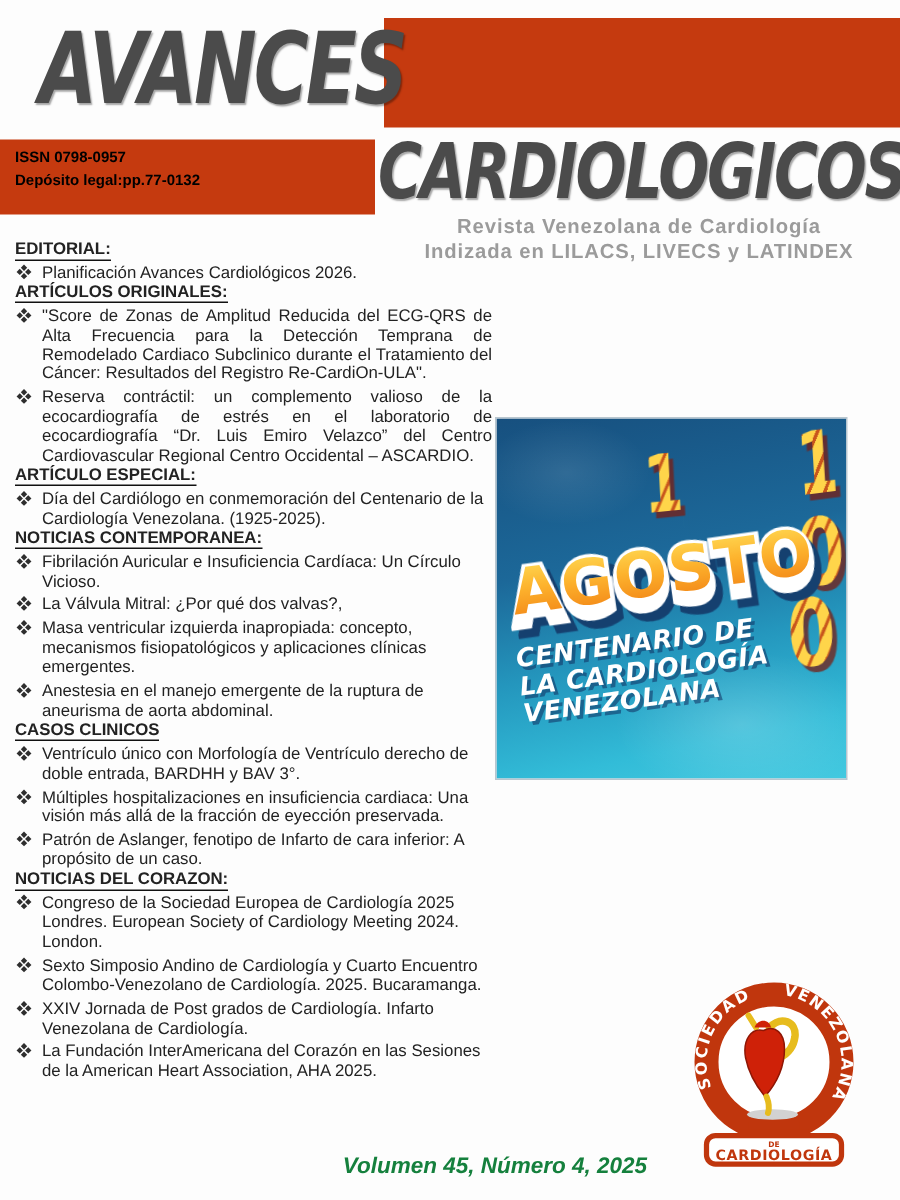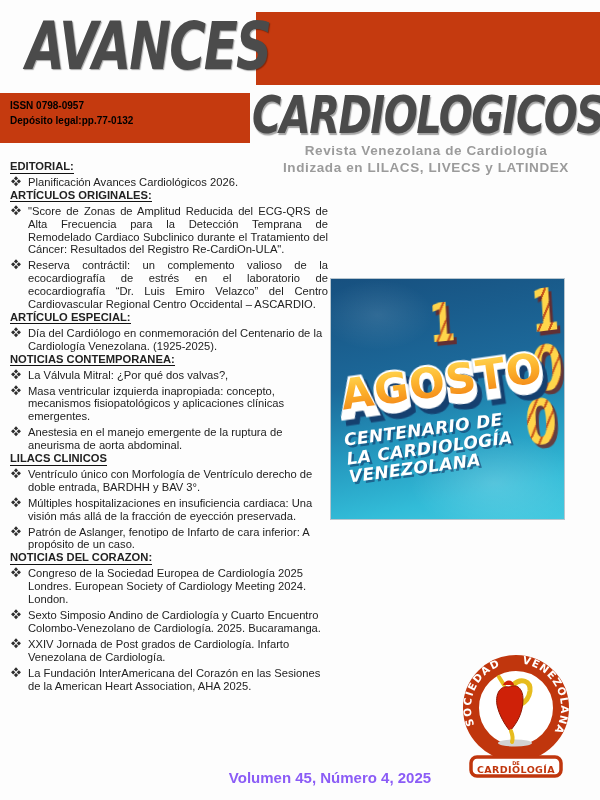--- a/index.html
+++ b/index.html
@@ -58,21 +58,21 @@
   .agosto-fill{position:relative;color:#f68b1f;
       background:linear-gradient(180deg,#ffe05a 0%,#fdb32d 45%,#f07d12 100%);
       -webkit-background-clip:text;background-clip:text;-webkit-text-fill-color:transparent;}
   .caption{position:absolute;left:12px;top:152px;transform:rotate(-7.5deg);transform-origin:0 0;z-index:4;}
   .caption div{font:italic 900 17px "DejaVu Sans",sans-serif;color:#fff;letter-spacing:.4px;
       line-height:18.5px;text-shadow:2px 2.5px 0 rgba(16,48,96,.55);white-space:nowrap;}
 
   
   .logo{position:absolute;left:447px;top:653px;width:140px;height:126px;}
   .volume-line{position:absolute;left:0;top:769px;width:588px;text-align:center;
-      padding-left:72px;box-sizing:border-box;font-size:15px;font-weight:bold;color:#8b5cf6;}
+      padding-left:72px;box-sizing:border-box;font-size:15px;font-weight:bold;color:#15803d;font-style:italic;}
 </style>
 </head>
 <body>
 
 <div class="page">
 
   <div class="bar-top"></div>
   <div class="bar-left"></div>
   <div class="title-avances">AVANCES</div>
   <div class="title-cardio">CARDIOLOGICOS</div>
@@ -133,20 +133,29 @@
       </section>
       <section class="toc-section">
         <div class="toc-heading"><span>NOTICIAS CONTEMPORANEA:</span></div>
         <div class="toc-item">
           <span class="bullet">
             <i></i>
             <i></i>
             <i></i>
             <i></i>
           </span>
+          <span class="item-text">Fibrilación Auricular e Insuficiencia Cardíaca: Un Círculo Vicioso.</span>
+        </div>
+        <div class="toc-item">
+          <span class="bullet">
+            <i></i>
+            <i></i>
+            <i></i>
+            <i></i>
+          </span>
           <span class="item-text">La Válvula Mitral: ¿Por qué dos valvas?,</span>
         </div>
         <div class="toc-item">
           <span class="bullet">
             <i></i>
             <i></i>
             <i></i>
             <i></i>
           </span>
           <span class="item-text">Masa ventricular izquierda inapropiada: concepto, mecanismos fisiopatológicos y aplicaciones clínicas emergentes.</span>
@@ -155,21 +164,21 @@
           <span class="bullet">
             <i></i>
             <i></i>
             <i></i>
             <i></i>
           </span>
           <span class="item-text">Anestesia en el manejo emergente de la ruptura de aneurisma de aorta abdominal.</span>
         </div>
       </section>
       <section class="toc-section">
-        <div class="toc-heading"><span>LILACS CLINICOS</span></div>
+        <div class="toc-heading"><span>CASOS CLINICOS</span></div>
         <div class="toc-item">
           <span class="bullet">
             <i></i>
             <i></i>
             <i></i>
             <i></i>
           </span>
           <span class="item-text">Ventrículo único con Morfología de Ventrículo derecho de doble entrada, BARDHH y BAV 3°.</span>
         </div>
         <div class="toc-item">

